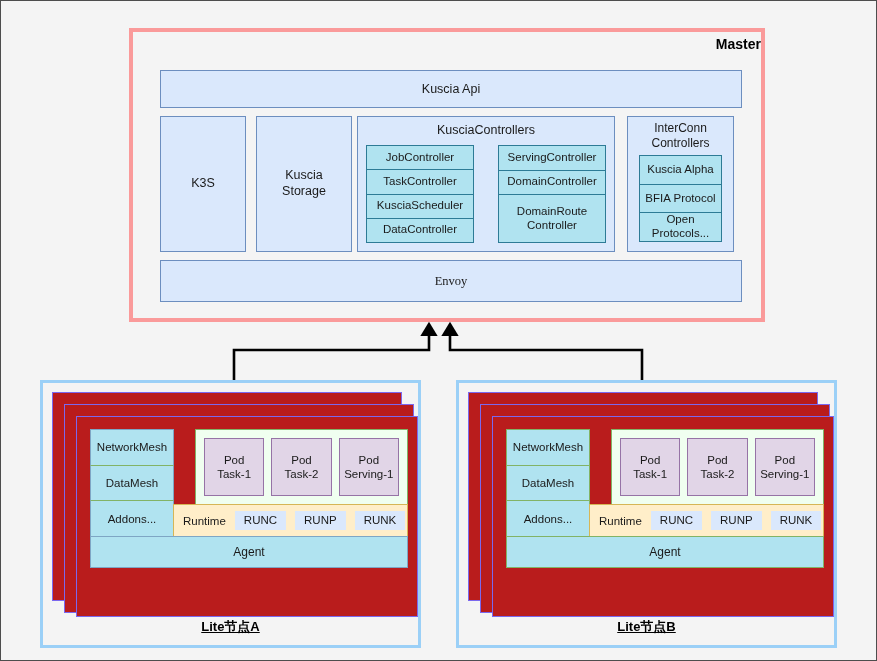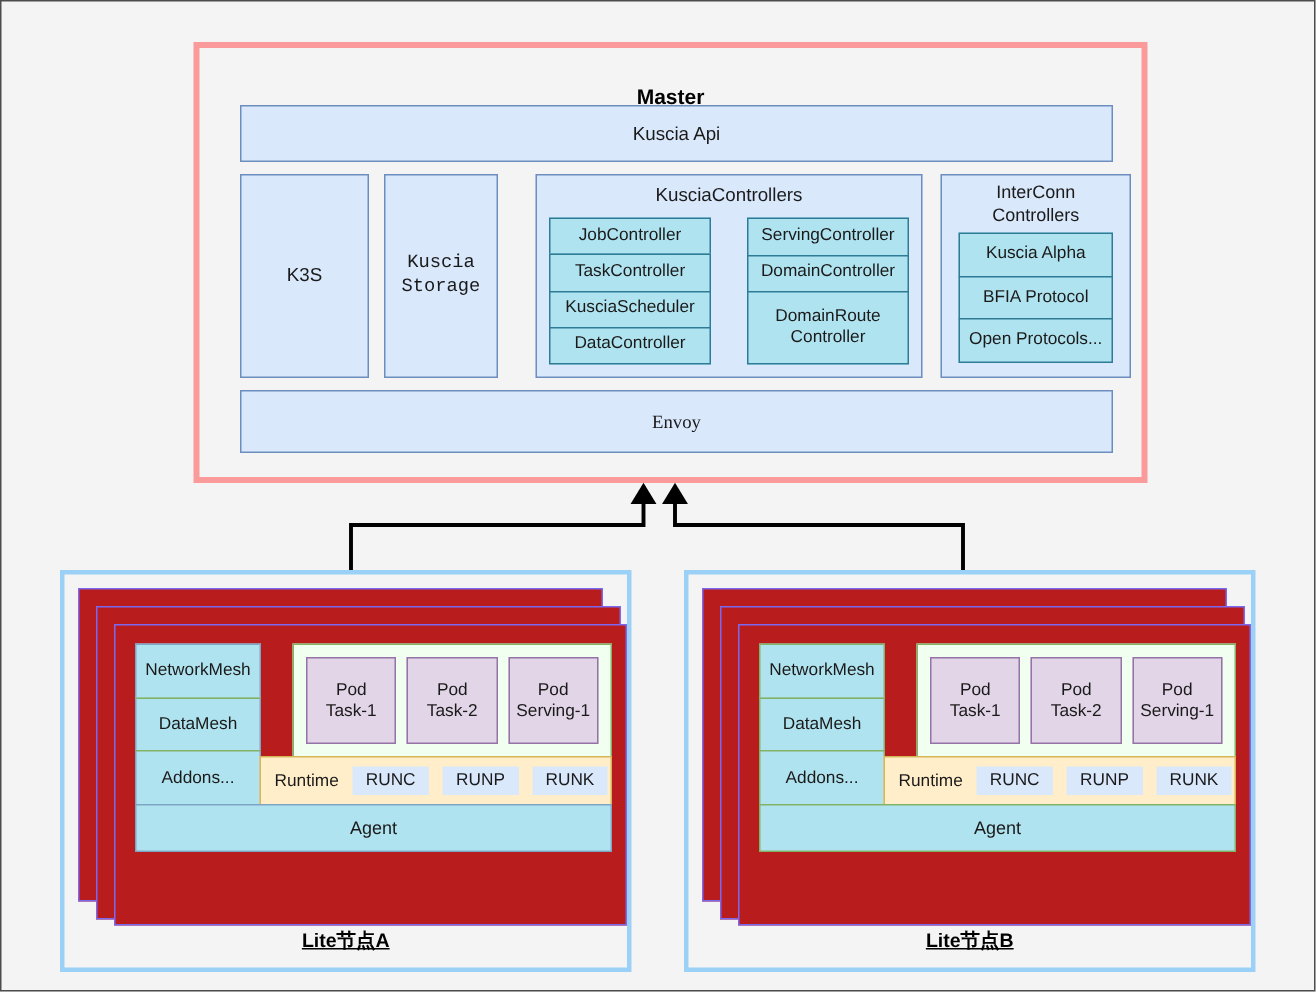--- a/index.html
+++ b/index.html
@@ -13,61 +13,61 @@
     border:1px solid #4d4d4d;
   }
   #canvas{position:relative;width:875px;height:659px;}
 
   
   .master-frame{
     position:absolute;left:128px;top:27px;width:636px;height:294px;
     border:4px solid #fa9a9a;background:#f4f4f4;box-sizing:border-box;
   }
   .master-title{
-    position:absolute;left:0;top:24px;width:100%;
-    text-align:center;font-size:14px;font-weight:bold;color:#000;
+    position:absolute;left:0;top:4px;width:100%;
+    text-align:right;font-size:14px;font-weight:bold;color:#000;
   }
   .kuscia-api{
     position:absolute;left:27px;top:38px;width:582px;height:38px;
     background:#dae8fc;border:1px solid #6c8ebf;box-sizing:border-box;
     display:flex;align-items:center;justify-content:center;font-size:12.5px;
   }
   .envoy{
     position:absolute;left:27px;top:228px;width:582px;height:42px;
     background:#dae8fc;border:1px solid #6c8ebf;box-sizing:border-box;
     display:flex;align-items:center;justify-content:center;font-size:12.5px;font-family:Liberation Serif, serif;
   }
   .plain-box{
     position:absolute;background:#dae8fc;border:1px solid #6c8ebf;
     box-sizing:border-box;display:flex;align-items:center;justify-content:center;
     text-align:center;font-size:12.5px;line-height:1.25;white-space:pre-line;
   }
   .k3s{left:27px;top:84px;width:86px;height:136px;}
-  .kstorage{left:123px;top:84px;width:76px;height:136px;font-family:Liberation Mono, monospace;}
+  .kstorage{left:123px;top:84px;width:96px;height:136px;}
 
   .ctrl-group{
     position:absolute;left:224px;top:84px;width:258px;height:136px;
     background:#dae8fc;border:1px solid #6c8ebf;box-sizing:border-box;
   }
   .ctrl-group-title{
     position:absolute;left:0;top:6px;width:100%;text-align:center;font-size:12.5px;
   }
   .ctrl-cols{position:absolute;left:8px;top:28px;right:8px;bottom:8px;display:flex;gap:24px;}
   .ctrl-col{flex:1;display:flex;flex-direction:column;}
   .ctrl-cell{
     flex:1;background:#b0e3f0;border:1px solid #2d7b96;
     box-sizing:border-box;margin-top:-1px;
     display:flex;align-items:center;justify-content:center;
     text-align:center;font-size:11.5px;line-height:1.2;white-space:pre-line;
   }
   .ctrl-cell:first-child{margin-top:0;}
   .ctrl-cell.tall{flex:2;}
 
   .interconn{
-    position:absolute;left:494px;top:84px;width:127px;height:136px;
+    position:absolute;left:494px;top:84px;width:107px;height:136px;
     background:#dae8fc;border:1px solid #6c8ebf;box-sizing:border-box;
   }
   .interconn-title{
     position:absolute;left:0;top:4px;width:100%;text-align:center;
     font-size:12px;line-height:1.25;white-space:pre-line;
   }
   .interconn-list{position:absolute;left:11px;top:38px;right:11px;bottom:9px;display:flex;flex-direction:column;}
   .interconn-list .ctrl-cell{font-size:11.5px;}
 
   

